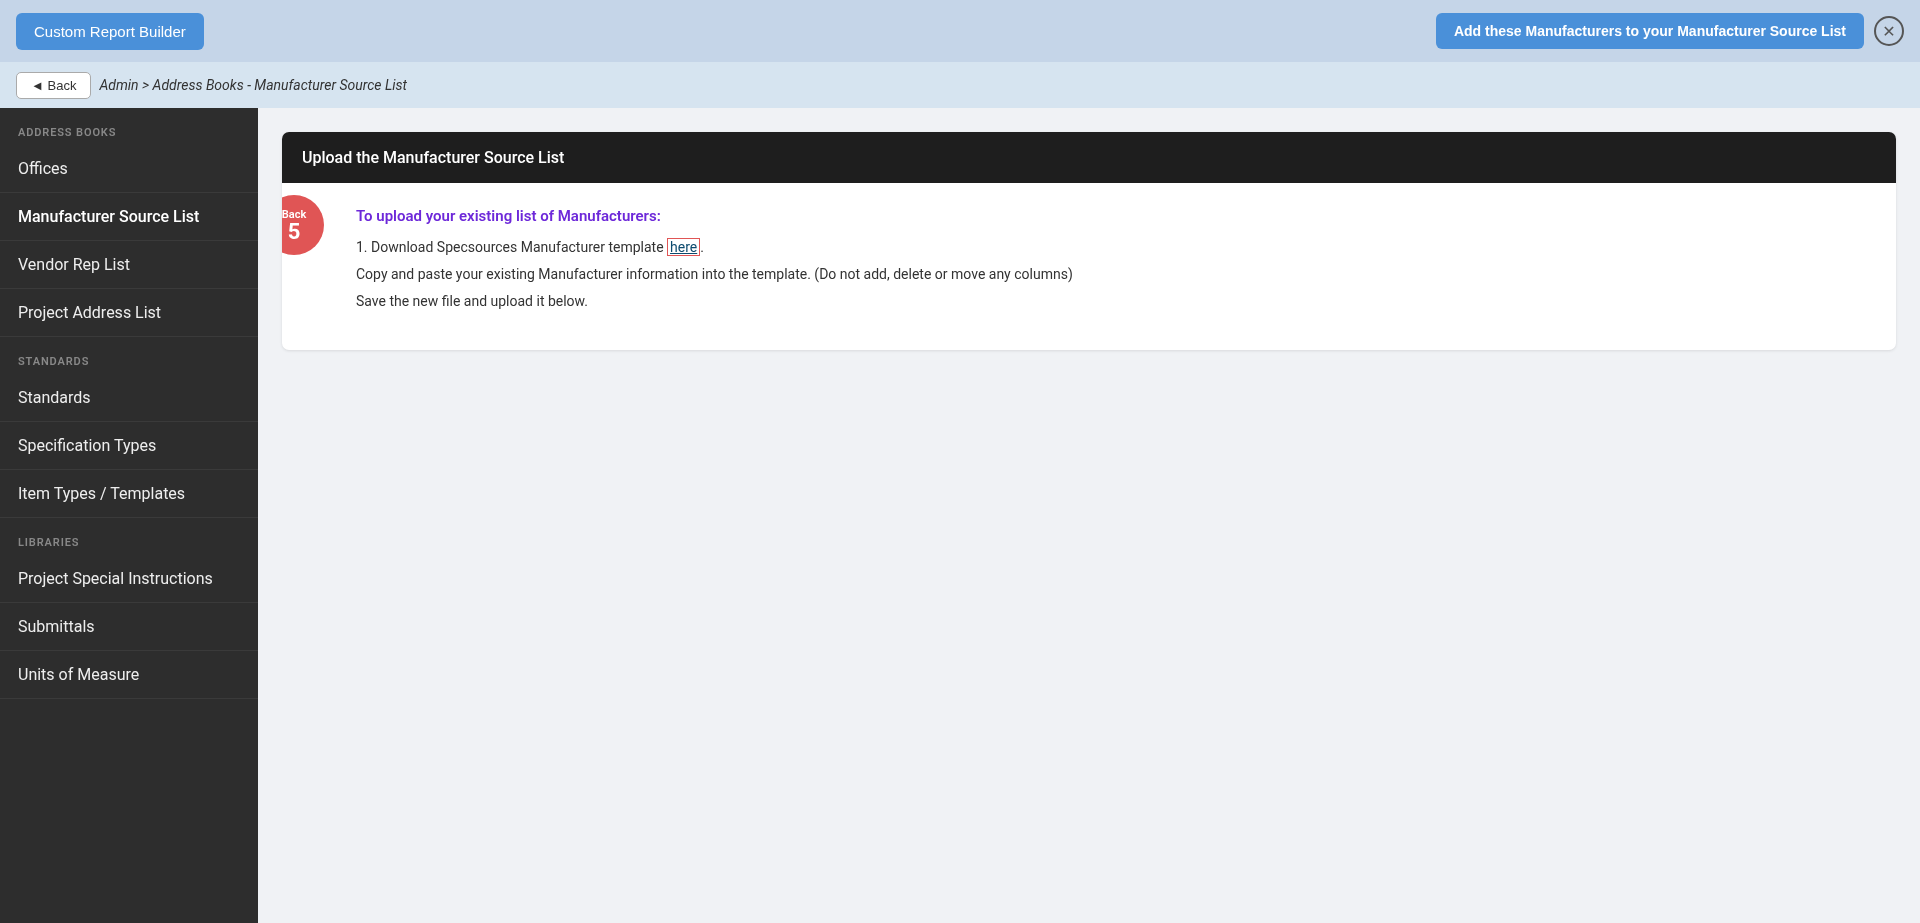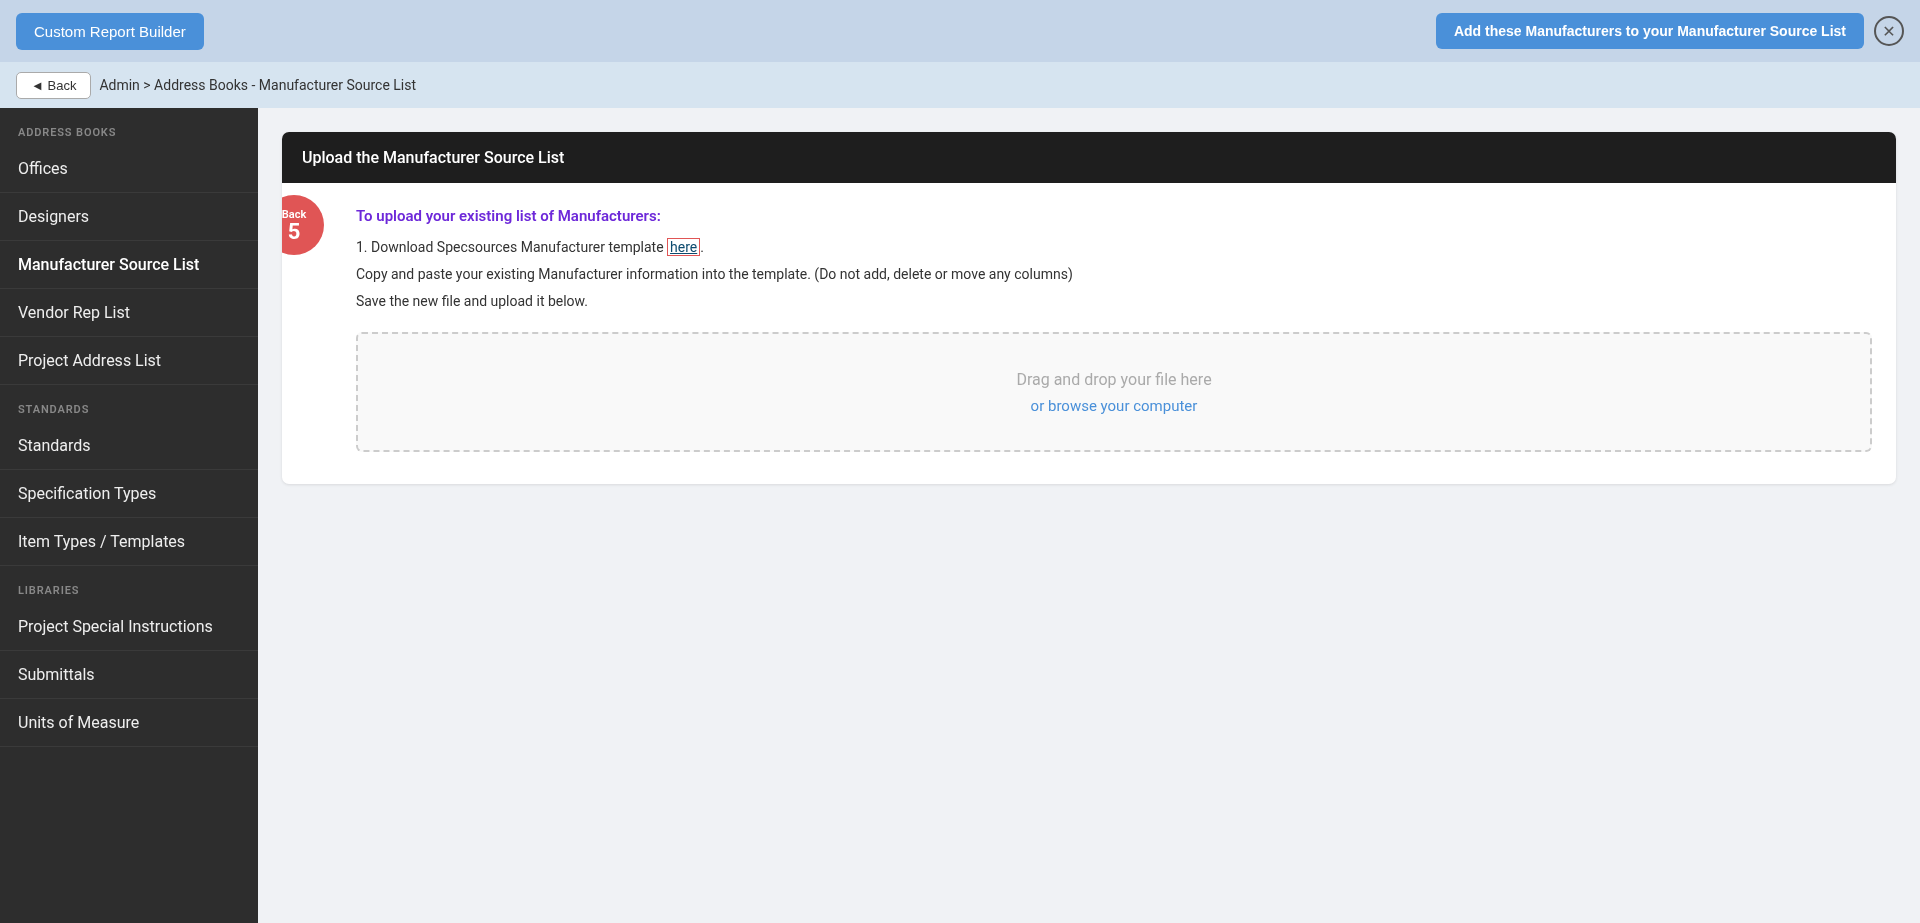--- a/index.html
+++ b/index.html
@@ -70,20 +70,21 @@
       border: 1.5px solid #aaa;
       border-radius: 5px;
       padding: 5px 14px;
       font-size: 13px;
       cursor: pointer;
       color: #333;
     }
     .breadcrumb {
       font-size: 14px;
       color: #333;
+      font-style: italic;
     }
 
     
     .main-layout {
       display: flex;
       flex: 1;
       overflow: hidden;
     }
 
     
@@ -228,21 +229,20 @@
 <div class="nav-bar">
   <button class="back-btn">◄ Back</button>
   <span class="breadcrumb">Admin &gt; Address Books - Manufacturer Source List</span>
 </div>
 
 <div class="main-layout">
 
   <div class="sidebar">
     <div class="sidebar-section-label">ADDRESS BOOKS</div>
     <div class="sidebar-item">Offices</div>
-    <div class="sidebar-item">Designers</div>
     <div class="sidebar-item active">Manufacturer Source List</div>
     <div class="sidebar-item">Vendor Rep List</div>
     <div class="sidebar-item">Project Address List</div>
 
     <div class="sidebar-section-label">STANDARDS</div>
     <div class="sidebar-item">Standards</div>
     <div class="sidebar-item">Specification Types</div>
     <div class="sidebar-item">Item Types / Templates</div>
 
     <div class="sidebar-section-label">LIBRARIES</div>
@@ -264,23 +264,19 @@
         <div class="instructions-area">
           <div class="instructions-title">To upload your existing list of Manufacturers:</div>
           <ul class="instructions-list">
             <li>
               <span>1. Download Specsources Manufacturer template </span><a class="link-here">here</a><span>.</span>
             </li>
             <li>Copy and paste your existing Manufacturer information into the template. (Do not add, delete or move any columns)</li>
             <li>Save the new file and upload it below.</li>
           </ul>
 
-          <div class="drop-zone">
-            <div class="drop-zone-text">Drag and drop your file here</div>
-            <div class="drop-zone-browse">or browse your computer</div>
-          </div>
         </div>
 
       </div>
     </div>
   </div>
 
 </div>
 
 </body></html>

